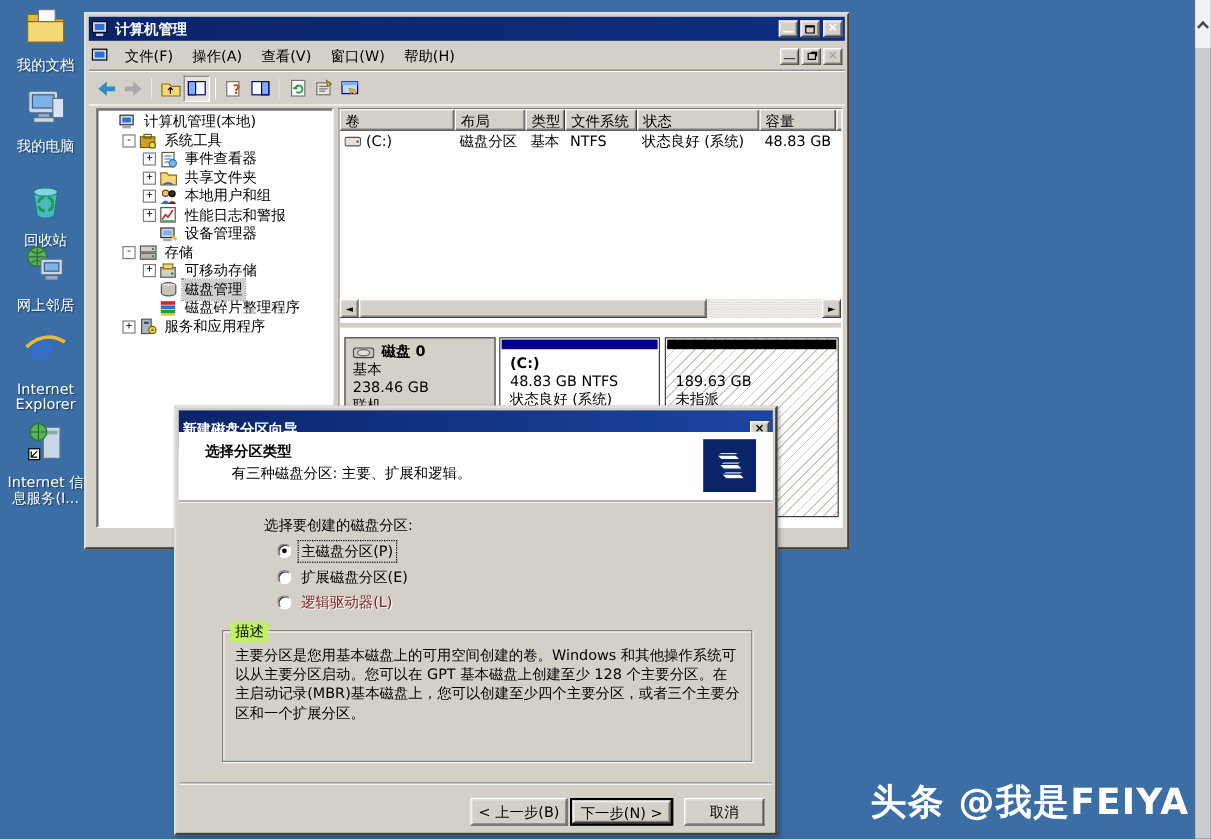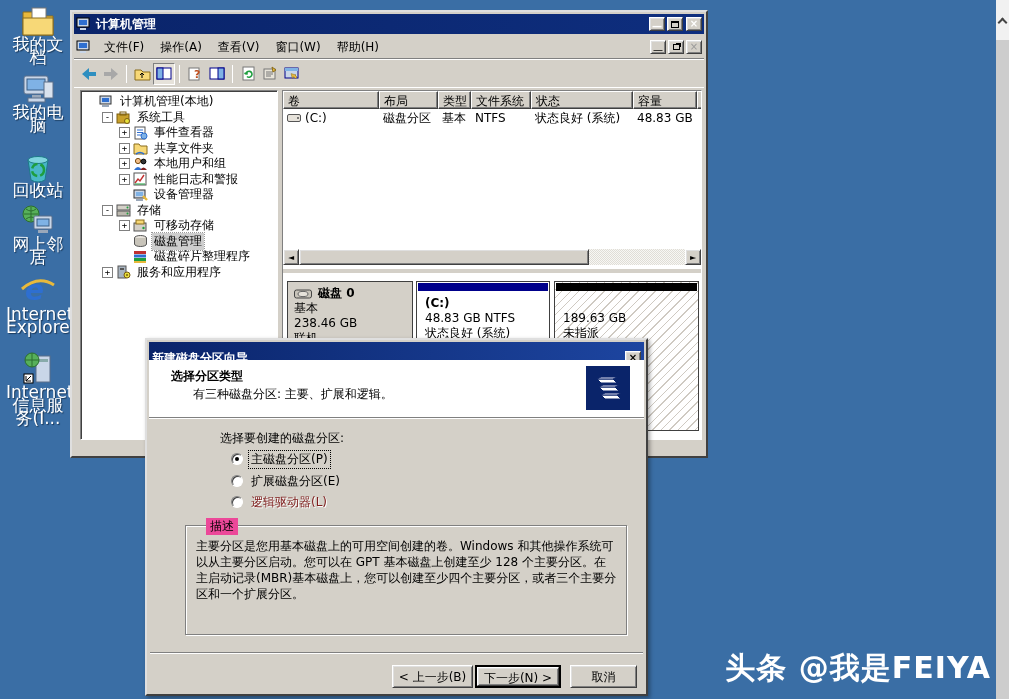--- a/index.html
+++ b/index.html
@@ -12,21 +12,21 @@
   .sunken { background:#FFFFFF; border:1px solid; border-color:#808080 #FFFFFF #FFFFFF #808080;
             box-shadow: inset 1px 1px 0 #404040; }
   .btn95 { background:#D4D0C8; border:1px solid; border-color:#FFFFFF #404040 #404040 #FFFFFF;
            box-shadow: inset 1px 1px 0 #DFDFDF, inset -1px -1px 0 #808080;
            font-size:12px; text-align:center; cursor:default; }
   .capbtn { width:16px; height:14px; display:inline-flex; align-items:center; justify-content:center;
             font-size:10px; line-height:10px; margin-left:2px; }
   
   .dicon { position:absolute; left:6px; width:64px; text-align:center; color:#fff; }
   .dicon .ico { width:36px; height:34px; margin:0 auto; display:block; }
-  .dicon .lbl { font-size:17px; line-height:13px; text-shadow:1px 1px 1px #1b3a5c; }
+  .dicon .lbl { font-size:12px; line-height:13px; text-shadow:1px 1px 1px #1b3a5c;margin-top:10px; }
   
   #cmwin { position:absolute; left:70px; top:10px; width:638px; height:448px;
            background:#D4D0C8; border:2px solid; border-color:#DFDFDF #404040 #404040 #DFDFDF; }
   #titlebar { position:absolute; left:2px; top:2px; right:2px; height:20px;
               background:linear-gradient(90deg,#0A246A,#0E2E7E);
               display:flex; align-items:center; padding:0 2px; color:#fff; font-weight:bold; }
   #titlebar .t { flex:1; margin-left:4px; }
   #menubar { position:absolute; left:2px; top:24px; right:2px; height:23px;
              display:flex; align-items:center; border-bottom:1px solid #808080;
              box-shadow:0 1px 0 #fff; padding:0 2px; }
@@ -97,21 +97,21 @@
                  border:1px solid; border-color:#808080 #fff #fff #808080;
                  box-shadow:inset 1px 1px 0 #404040; margin-right:6px; position:relative; flex:none; }
   .radio.sel .circ::after { content:""; position:absolute; left:3px; top:3px; width:4px; height:4px;
                  border-radius:50%; background:#000; }
   .radio.sel .rl { outline:1px dotted #000; }
   .radio.dis { color:#7f1d1d; }
   .radio.dis .rl { text-shadow:1px 1px 0 #fff; }
   .rl { padding:0 2px; }
   #descbox { position:absolute; left:38px; top:185px; width:442px; height:110px;
              border:1px solid #808080; box-shadow:inset 1px 1px 0 #fff, 1px 1px 0 #fff; }
-  #descbox .gt { position:absolute; left:20px; top:-8px; background:#ec4899; padding:0 4px; }
+  #descbox .gt { position:absolute; left:6px; top:-8px; background:#bef264; padding:0 4px; }
   #descbox .dt { padding:12px 8px 0 10px; line-height:16px; }
   #wizsep { position:absolute; left:3px; right:3px; top:312px; border-top:1px solid #808080; border-bottom:1px solid #fff; }
   .wizbtn { position:absolute; top:325px; height:23px; padding-top:3px; }
   #btn-back { left:245px; width:81px; }
   #btn-next { left:328px; width:86px; border:1px solid #000; padding:1px; background:#000; }
   #btn-next .inner { width:100%; height:100%; padding-top:2px; }
   #btn-cancel { left:423px; width:67px; }
   
   #watermark { position:absolute; right:18px; bottom:10px; color:#fff; font-size:30px; font-weight:bold;
                letter-spacing:1px; }

